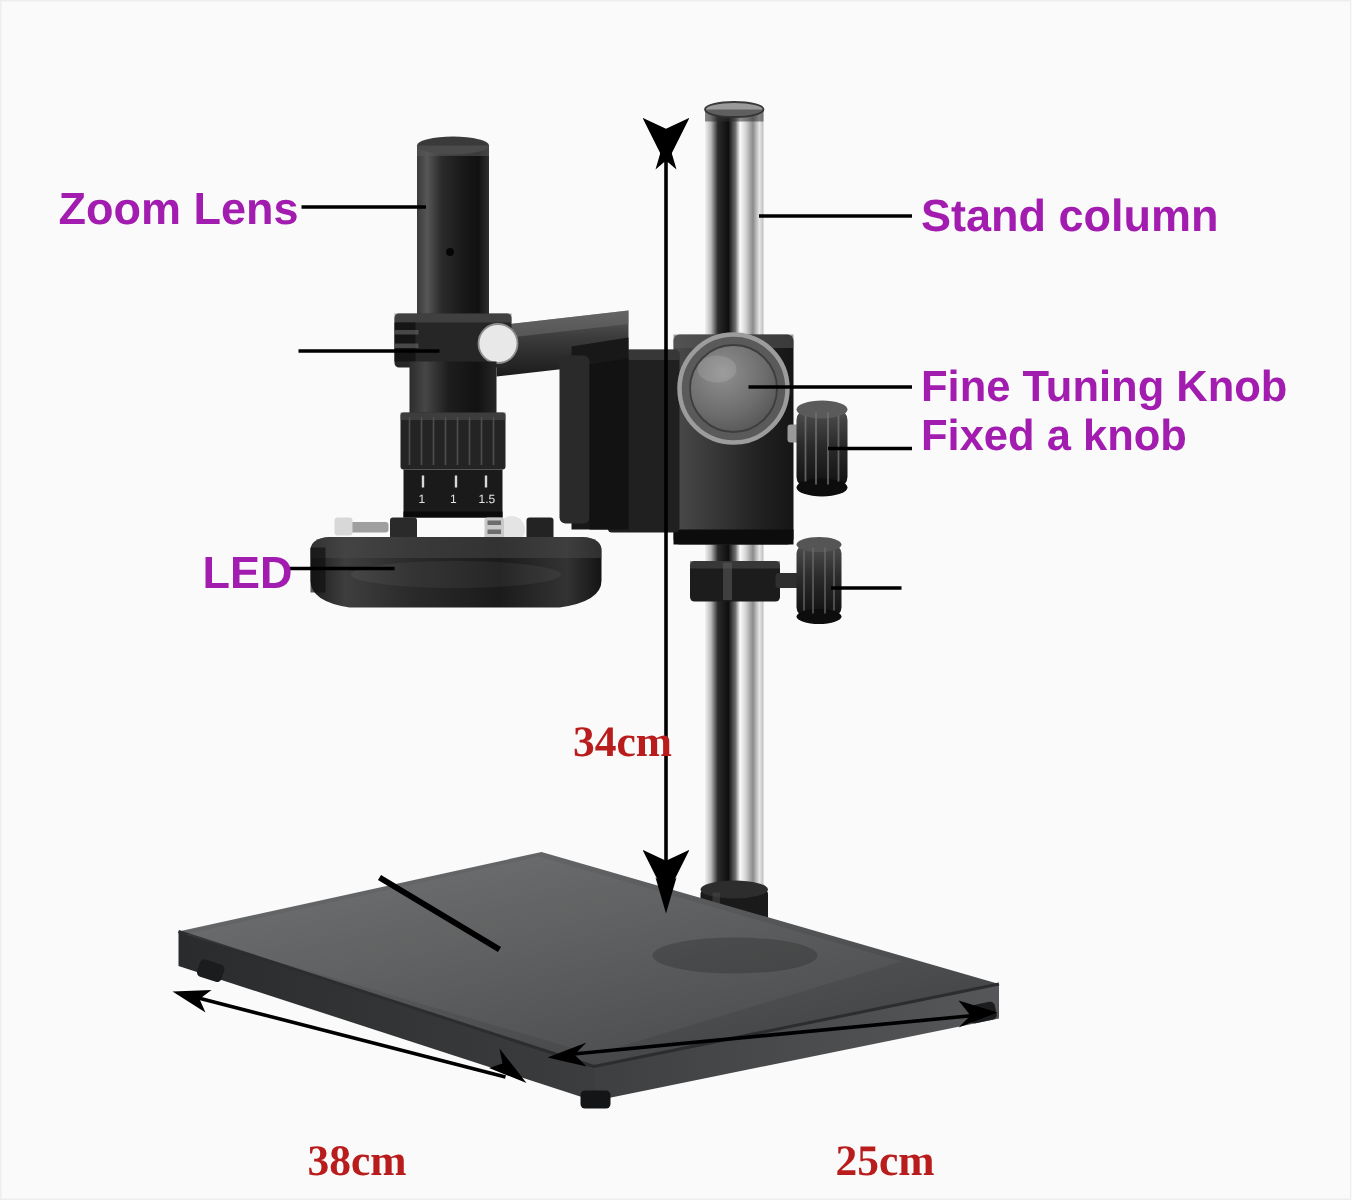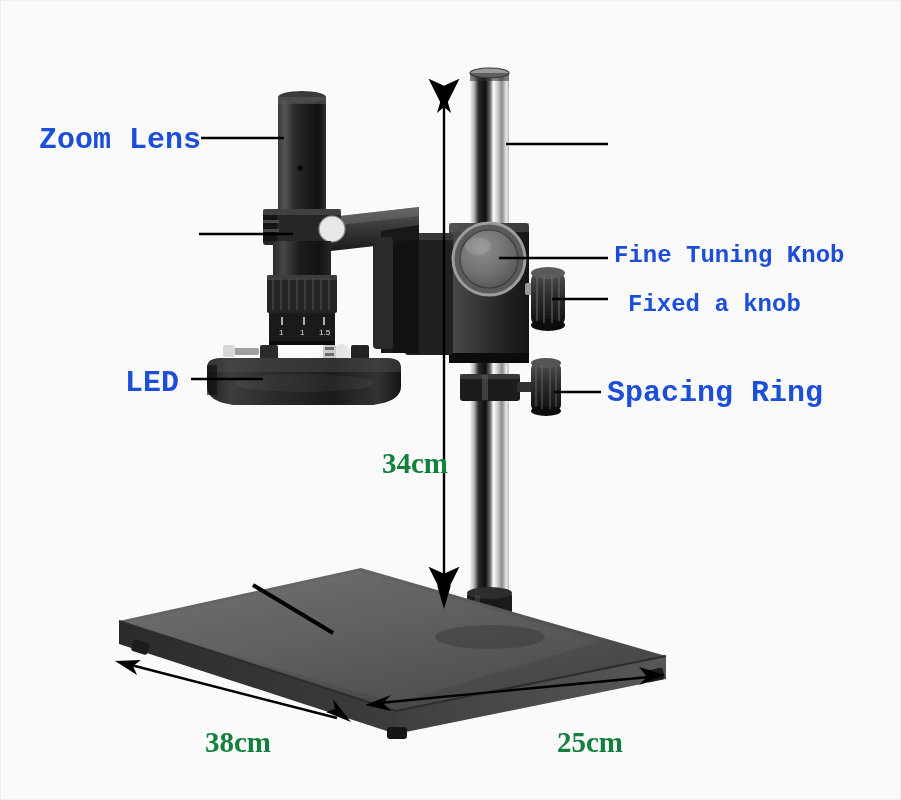--- a/index.html
+++ b/index.html
@@ -1,25 +1,25 @@
 <!DOCTYPE html>
 <html><head>
 <meta charset="utf-8">
 <style>
   html,body{margin:0;padding:0;background:#ffffff;}
   body{width:901px;height:800px;font-family:"Liberation Serif",serif;}
   #stage{position:relative;width:901px;height:800px;background:#fafafa;
          border:1px solid #eeeeee;box-sizing:border-box;overflow:hidden;}
   #art{position:absolute;inset:0;width:901px;height:800px;}
-  .lbl{position:absolute;font-family:Liberation Mono, monospace;font-weight:bold;
-       color:#1d4ed8;white-space:nowrap;line-height:1;}
+  .lbl{position:absolute;font-family:Liberation Sans, sans-serif;font-weight:bold;
+       color:#a21caf;white-space:nowrap;line-height:1;}
   .lbl-lg{font-size:30px;}
-  .lbl-md{font-size:24px;}
+  .lbl-md{font-size:29px;}
   .dim{position:absolute;font-family:"Liberation Serif",serif;font-weight:bold;
-       color:#15803d;white-space:nowrap;line-height:1;font-size:29px;}
+       color:#b91c1c;white-space:nowrap;line-height:1;font-size:29px;margin-top:32px;}
 </style>
 </head>
 <body>
 
 <div id="stage">
 
   <svg id="art" viewBox="0 0 901 800">
     <defs>
       <linearGradient id="chrome" x1="0" y1="0" x2="1" y2="0">
         <stop offset="0%" stop-color="#f2f2f2"></stop>
@@ -274,29 +274,29 @@
       <line x1="505" y1="143" x2="607" y2="143"></line>
       <line x1="498" y1="257" x2="607" y2="257"></line>
       <line x1="551" y1="298" x2="607" y2="298"></line>
       <line x1="553" y1="391" x2="600" y2="391"></line>
     </g>
   </svg>
 
   <div class="lbl lbl-lg" style="left:38px;top:124px;">Zoom Lens</div>
 
 
-  <div class="lbl lbl-lg" style="left:124px;top:367px;">LED</div>
-
-
+  <div class="lbl lbl-lg" style="left:134px;top:367px;">LED</div>
+
+
+  <div class="lbl lbl-lg" style="left:613px;top:129px;">Stand column</div>
 
   <div class="lbl lbl-md" style="left:613px;top:243px;">Fine Tuning Knob</div>
 
-  <div class="lbl lbl-md" style="left:613px;top:292px;margin-left:14px;">Fixed a knob</div>
-
-  <div class="lbl lbl-lg" style="left:606px;top:377px;">Spacing Ring</div>
+  <div class="lbl lbl-md" style="left:613px;top:276px;">Fixed a knob</div>
+
 
   <div class="dim" style="left:381px;top:448px;">34cm</div>
 
   <div class="dim" style="left:204px;top:727px;">38cm</div>
 
   <div class="dim" style="left:556px;top:727px;font-family:Liberation Serif, serif;">25cm</div>
 
 </div>
 
 </body></html>

